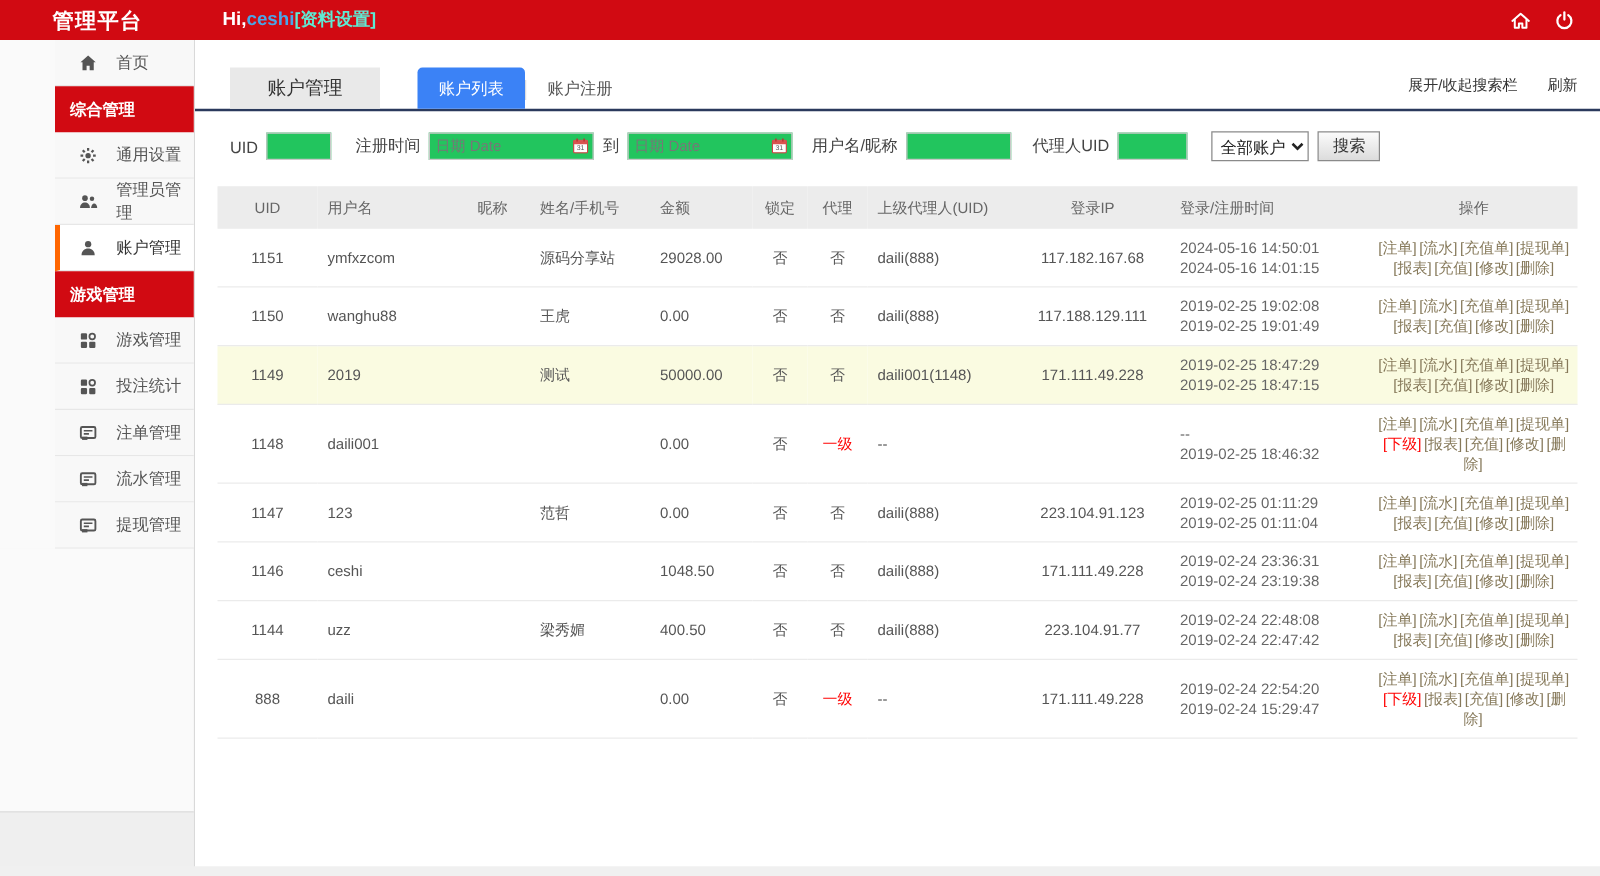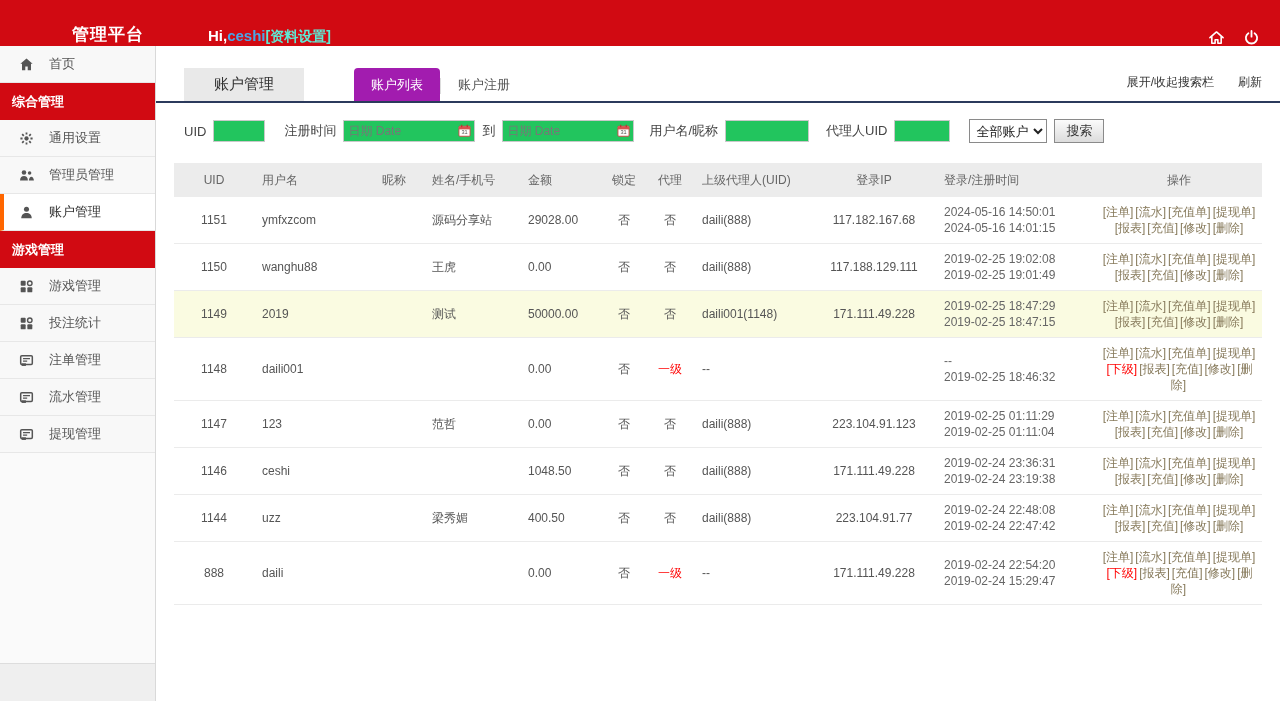--- a/index.html
+++ b/index.html
@@ -1,50 +1,50 @@
 <!DOCTYPE html>
 <html><head>
 <meta charset="utf-8">
 <style>
   * { margin:0; padding:0; box-sizing:border-box; }
   html,body { width:1280px; height:701px; overflow:hidden; }
   body { font-family:"Liberation Sans","DejaVu Sans",sans-serif; background:#f0f0f0; color:#555; }
   a { cursor:pointer; text-decoration:none; }
 
   
-  .hdr { height:46px; background:#d10a12; display:flex; align-items:flex-end; color:#fff;padding-left:30px; }
+  .hdr { height:32px; background:#d10a12; display:flex; align-items:center; color:#fff; }
   .hdr .brand { width:156px; text-align:center; font-size:17px; font-weight:bold; letter-spacing:1px; }
   .hdr .greet { margin-left:22px; display:flex; align-items:baseline; font-weight:bold; }
   .hdr .greet .hi { font-size:15px; color:#fff; }
   .hdr .greet .uname { font-size:15px; color:#4aa6e8; }
   .hdr .greet .profile { font-size:14px; color:#5eead4; }
   .hdr .hico { margin-left:auto; display:flex; align-items:center; gap:18px; padding-right:20px; }
   .hdr .hico svg { width:17px; height:17px; display:block; cursor:pointer; }
 
   
   .wrap { display:flex; height:661px; }
   aside { width:156px; background:#f0f0f0; border-right:1px solid #d9d9d9; display:flex; flex-direction:column; }
-  .menu { background:#fafafa; }
+  .menu { background:#fafafa;padding-left:44px; }
   .m-item { display:flex; align-items:center; height:37px; padding-left:19px; gap:15px;
             background:#f8f8f8; border-bottom:1px solid #e7e7e7; font-size:13px; color:#555; cursor:pointer; }
   .m-item svg { width:15px; height:15px; flex:0 0 auto; }
   .m-item.active { background:#fff; border-left:4px solid #f60; padding-left:15px; color:#333; }
   .m-sec { display:flex; align-items:center; height:37px; padding-left:12px; background:#d10a12;
            color:#fff; font-size:13px; font-weight:bold; }
   .sb-fill { flex:1; background:#fafafa; }
   .sb-foot { height:44px; background:#efefef; border-top:1px solid #ddd; }
 
   main { flex:1; background:#fff; overflow:hidden; }
 
   
   .title-row { display:flex; align-items:flex-end; padding:22px 18px 0 28px; border-bottom:2px solid #2b3a5c; }
   .page-title { background:#e9e9e9; color:#333; font-size:15px; padding:7px 30px; }
   .tabs { display:flex; margin-left:30px; align-items:flex-end; }
   .tab { font-size:13px; padding:8px 17px 7px; color:#555; cursor:pointer; }
-  .tab.active { background:#a21caf; color:#fff; border-radius:4px 4px 0 0;margin-left:20px; }
+  .tab.active { background:#3b82f6; color:#fff; border-radius:4px 4px 0 0; }
   .tab-sep { width:1px; height:16px; background:#ddd; margin-bottom:7px; }
   .tools { margin-left:auto; display:flex; gap:24px; font-size:12px; color:#333; padding-bottom:10px; }
   .tools a { color:#333; }
 
   
   .search-row { display:flex; align-items:center; gap:7px; padding:16px 18px 14px 28px; font-size:13px; color:#444; flex-wrap:nowrap; }
   .lbl { white-space:nowrap; }
   input.txt { height:22px; border:1px solid #c9c9c9; font-size:12px; padding:1px 4px; color:#333; background:#22c55e; }
   .w-uid { width:52px; } .w-name { width:84px; } .w-aguid { width:56px; }
   .datewrap { position:relative; display:inline-block; }

